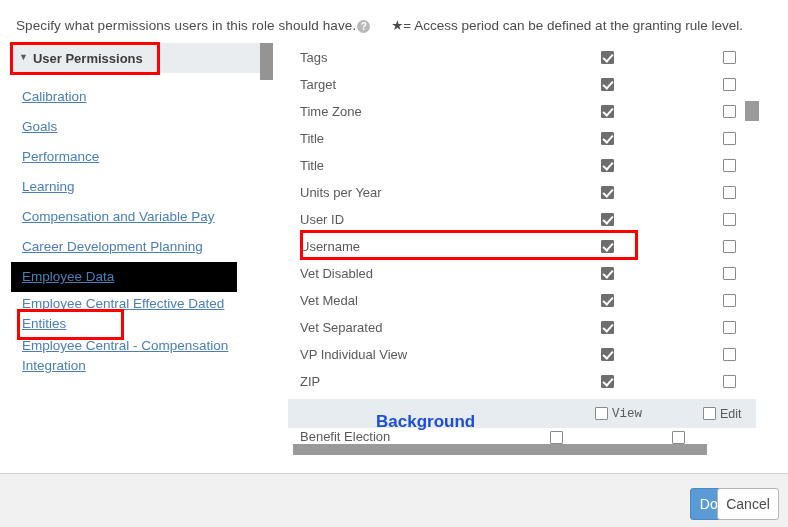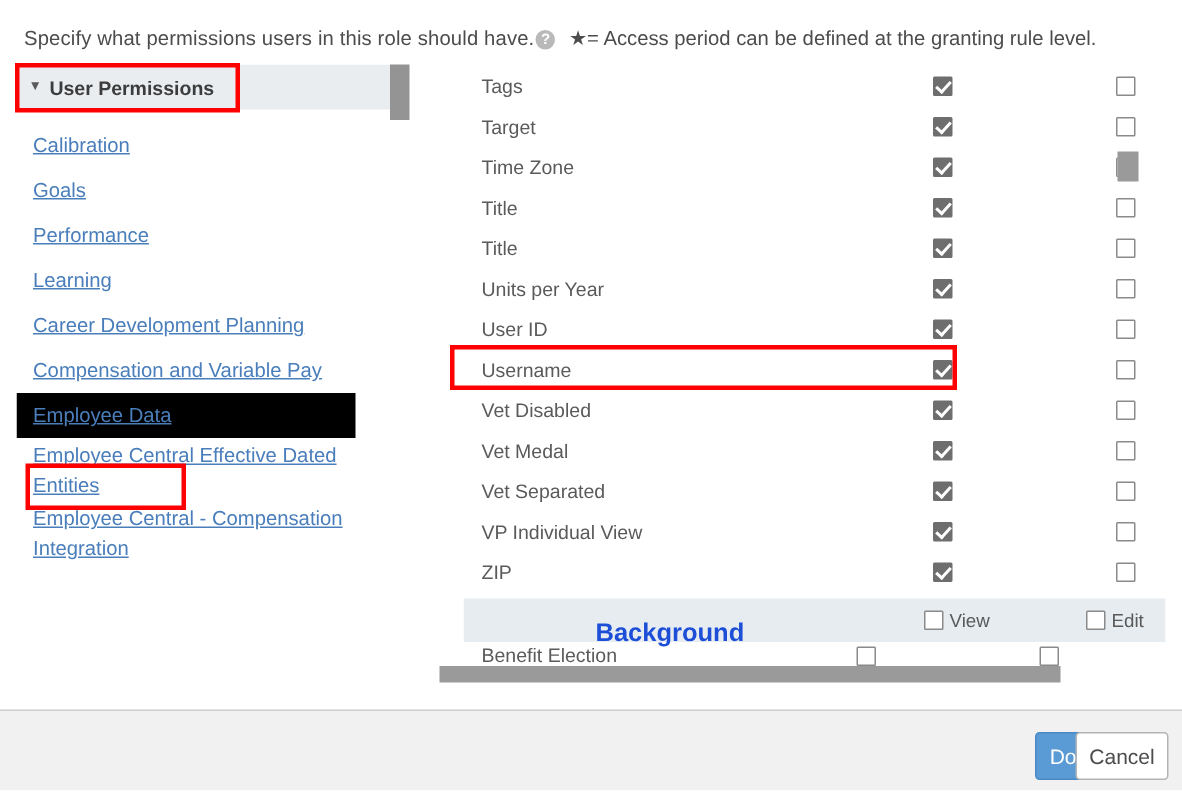--- a/index.html
+++ b/index.html
@@ -17,21 +17,21 @@
     font-size: 13.5px; color: #4c4c4c; white-space: nowrap;
     display: flex; align-items: center;
   }
   .instruction .txt { letter-spacing: .1px; }
   .help-icon {
     display: inline-block; width: 13px; height: 13px;
     border-radius: 50%; background: #b9b9b9; color: #fff;
     font-size: 10px; line-height: 13px; text-align: center;
     font-weight: bold; margin: 0 1px 0 1px; position: relative; top: 1px;
   }
-  .star-note { margin-left: 8px; color: #4c4c4c; }
+  .star-note { margin-left: 20px; color: #4c4c4c; }
 
   
   .sidebar {
     position: absolute; left: 11px; top: 43px;
     width: 262px; height: 420px; overflow: hidden;
   }
   .sb-header {
     position: relative; width: 251px; height: 30px;
     background: #e9edf0; display: flex; align-items: center;
     padding-left: 8px;
@@ -60,21 +60,21 @@
     position: absolute; left: 260px; top: 43px;
     width: 13px; height: 420px; background: transparent;
   }
   .sb-scroll-thumb {
     position: absolute; left: 260px; top: 43px;
     width: 13px; height: 37px; background: #949494;
   }
 
   
   .perm-panel {
-    position: absolute; left: 309px; top: 44px;
+    position: absolute; left: 288px; top: 44px;
     width: 468px; height: 402px; overflow: hidden;
   }
   .perm-row {
     position: relative; height: 27px;
     display: flex; align-items: center;
   }
   .perm-label {
     position: absolute; left: 12px;
     font-size: 13px; color: #5a5a5a; white-space: nowrap;
   }
@@ -101,21 +101,21 @@
   }
   .section-title {
     position: absolute; left: 88px; font-size: 17px;
     font-weight: bold; color: #1d4ed8; margin-top: 16px;
   }
   .section-row .cb.col-view { left: 307px; top: 8px; }
   .section-row .cb.col-edit { left: 415px; top: 8px; }
   .sec-cb-label {
     position: absolute; font-size: 12.5px; color: #5a5a5a;
   }
-  .sec-cb-label.view { left: 324px; }
+  .sec-cb-label.view { left: 324px; font-family: Liberation Mono, monospace; }
   .sec-cb-label.edit { left: 432px; }
 
   
   .perm-row.partial { height: 18px; overflow: hidden; }
   .perm-row.partial .perm-label { top: 1px; }
   .perm-row.partial .cb { top: 3px; }
   .perm-row.partial .cb.col-view { left: 262px; }
   .perm-row.partial .cb.col-edit { left: 384px; }
 
   
@@ -180,24 +180,24 @@
       <div class="sb-item">
         <a>Goals</a>
       </div>
       <div class="sb-item">
         <a>Performance</a>
       </div>
       <div class="sb-item">
         <a>Learning</a>
       </div>
       <div class="sb-item">
+        <a>Compensation and Variable Pay</a>
+      </div>
+      <div class="sb-item">
         <a>Career Development Planning</a>
-      </div>
-      <div class="sb-item">
-        <a>Compensation and Variable Pay</a>
       </div>
       <div class="sb-item selected">
         <a>Employee Data</a>
       </div>
       <div class="sb-item multiline">
         <a>Employee Central Effective Dated Entities</a>
       </div>
       <div class="sb-item multiline">
         <a>Employee Central - Compensation Integration</a>
       </div>

